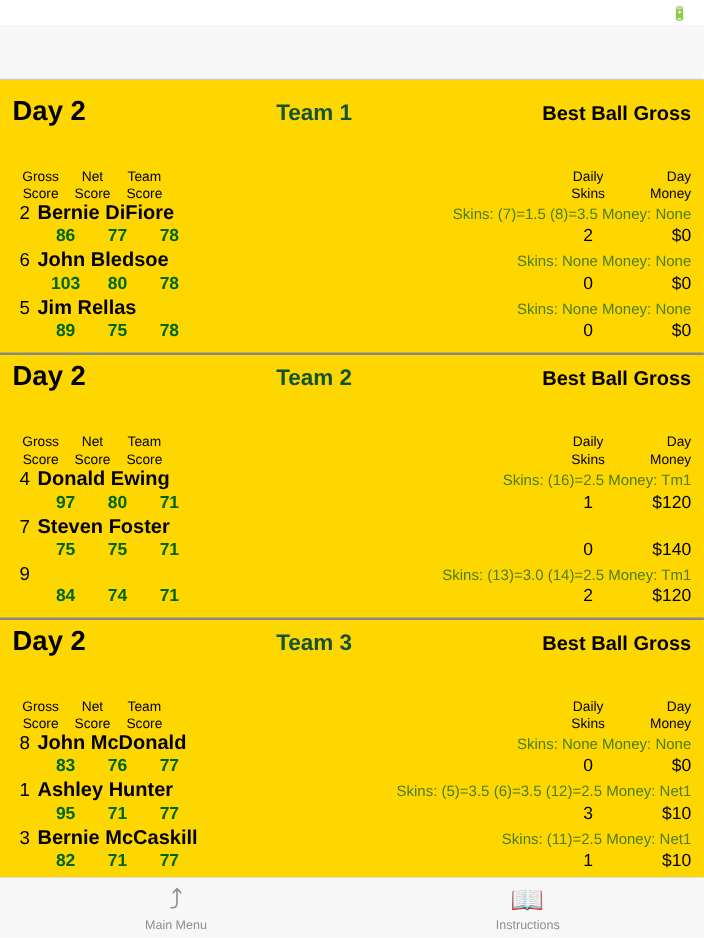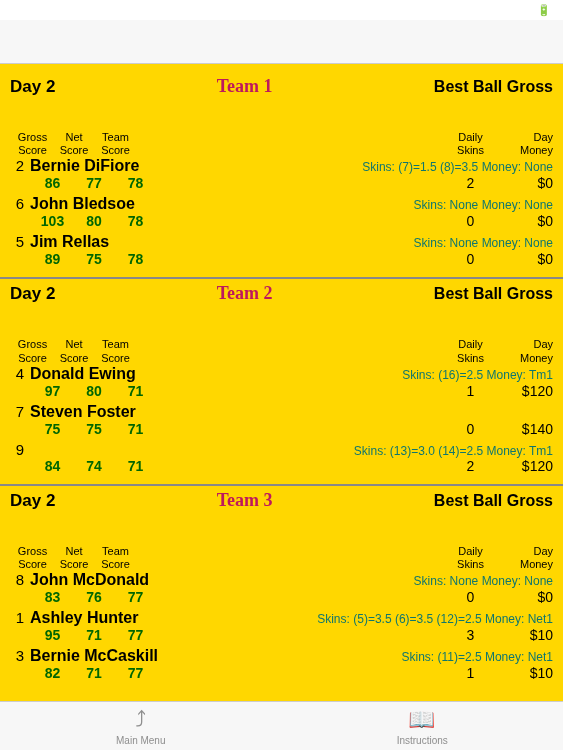--- a/index.html
+++ b/index.html
@@ -66,29 +66,28 @@
     .team-section:last-child { border-bottom: none; }
 
     
     .team-header-row {
       display: flex;
       justify-content: space-between;
       align-items: baseline;
       margin-bottom: 2px;
     }
     .day-label {
-      font-size: 17px;
+      font-size: 22px;
       font-weight: bold;
       color: #000;
     }
     .team-name {
       font-size: 18px;
       font-weight: bold;
-      color: #be185d;
-      font-family: Liberation Serif, serif;
+      color: #14532d;
     }
     .bbg-label {
       font-size: 16px;
       font-weight: bold;
       color: #000;
       text-align: center;
     }
 
     
     .col-headers {
@@ -147,21 +146,21 @@
       width: 14px;
       text-align: right;
     }
     .player-name {
       font-size: 16px;
       font-weight: bold;
       color: #000;
     }
     .skins-text {
       font-size: 12px;
-      color: #0f766e;
+      color: #4d7c0f;
       text-align: right;
       flex: 1;
       padding-left: 8px;
     }
 
     .player-scores-row {
       display: flex;
       justify-content: space-between;
       align-items: center;
     }

